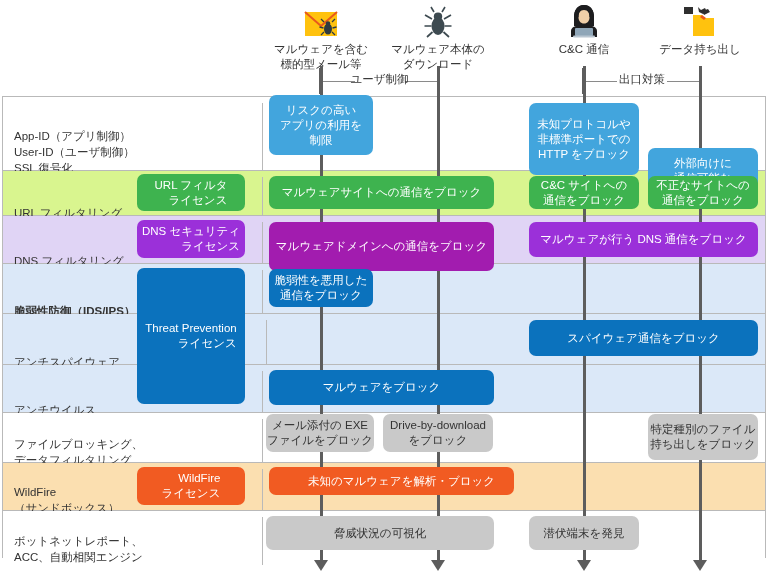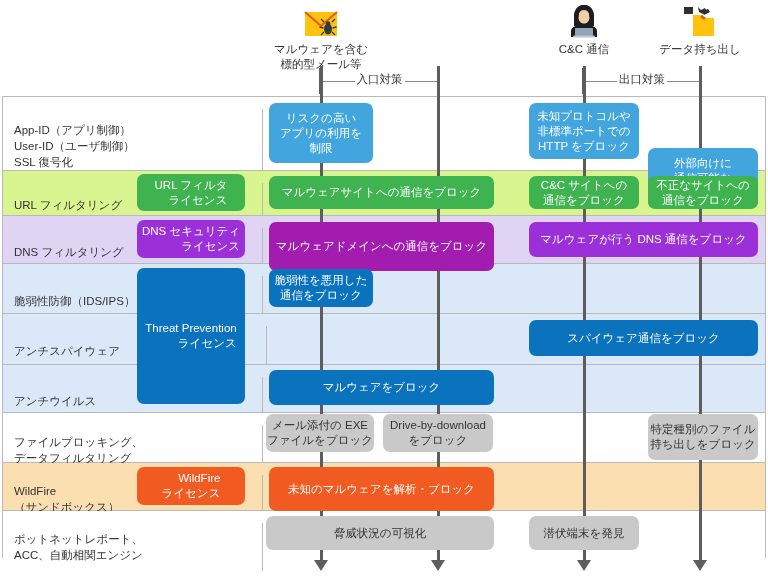--- a/index.html
+++ b/index.html
@@ -26,22 +26,22 @@
 
   
   .flowline{position:absolute;width:3px;background:#5d5d5d;z-index:3;}
   .arrowhead{position:absolute;width:0;height:0;border-left:7px solid transparent;
              border-right:7px solid transparent;border-top:11px solid #5d5d5d;z-index:3;}
 
   
   #grid{position:absolute;border:1px solid #b9b9b9;box-sizing:border-box;}
   .row{position:absolute;left:0;box-sizing:border-box;border-bottom:1px solid #b9b9b9;}
   .row.last{border-bottom:none;}
-  .rowlabel{position:absolute;left:0;top:12px;height:100%;box-sizing:border-box;
-            border-right:1px solid #b9b9b9;display:flex;align-items:center;}
+  .rowlabel{position:absolute;left:0;top:6px;height:100%;box-sizing:border-box;
+            border-right:1px solid #b9b9b9;display:flex;align-items:flex-end;}
   .rowlabel span{font-size:11.5px;line-height:16px;padding-left:11px;white-space:pre-line;color:#333;}
 
   
   .license{position:absolute;border-radius:7px;color:#fff;display:flex;
            align-items:center;justify-content:center;text-align:right;
            font-size:11.5px;line-height:15px;white-space:pre-line;z-index:2;}
 
   
   .chip{position:absolute;border-radius:7px;display:flex;align-items:center;
         justify-content:center;text-align:center;font-size:11.5px;line-height:15px;
@@ -56,20 +56,32 @@
         <svg width="34" height="28" viewBox="0 0 34 28">
           <rect x="1" y="2" width="32" height="24" fill="#FFC20E"></rect>
           <path d="M1 2 L17 16 L33 2" fill="none" stroke="#E8581C" stroke-width="2"></path>
           <ellipse cx="24" cy="19" rx="4" ry="5.5" fill="#2f3b40"></ellipse>
           <ellipse cx="24" cy="13.5" rx="2.3" ry="2.3" fill="#2f3b40"></ellipse>
           <path d="M20 12 L17 9 M28 12 L31 9 M19.5 18 L15.5 17 M28.5 18 L32.5 17 M20 22 L17 25 M28 22 L31 25" stroke="#2f3b40" stroke-width="1.3" fill="none"></path>
         </svg>
       </div>
       <div class="threat-label">マルウェアを含む
 標的型メール等</div>
+    </div>
+    <div class="threat-head" style="left: 358px; top: 2px; width: 160px;">
+      <div class="threat-icon">
+        <svg width="30" height="32" viewBox="0 0 30 32">
+          <ellipse cx="15" cy="20" rx="6.5" ry="9" fill="#3d4a50"></ellipse>
+          <ellipse cx="15" cy="10.5" rx="4.2" ry="4" fill="#3d4a50"></ellipse>
+          <path d="M11 6 L8 1 M19 6 L22 1" stroke="#3d4a50" stroke-width="1.6" fill="none"></path>
+          <path d="M9 13 L2 9 M21 13 L28 9 M8.5 20 L1.5 20 M21.5 20 L28.5 20 M9.5 26 L4 31 M20.5 26 L26 31" stroke="#3d4a50" stroke-width="1.7" fill="none"></path>
+        </svg>
+      </div>
+      <div class="threat-label">マルウェア本体の
+ダウンロード</div>
     </div>
     <div class="threat-head" style="left: 504px; top: 2px; width: 160px;">
       <div class="threat-icon">
         <svg width="30" height="34" viewBox="0 0 30 34">
           <path d="M15 1 C8 1 5 7 5 13 L5 22 L25 22 L25 13 C25 7 22 1 15 1 Z" fill="#1d1d1f"></path>
           <path d="M15 5 C11 5 9.5 9 9.5 13 C9.5 17 11.5 19.5 15 19.5 C18.5 19.5 20.5 17 20.5 13 C20.5 9 19 5 15 5 Z" fill="#f0cfa8"></path>
           <path d="M15 1 C8 1 5 7 5 13 L9.5 13 C9.5 9 11 6 15 6 C19 6 20.5 9 20.5 13 L25 13 C25 7 22 1 15 1 Z" fill="#1d1d1f"></path>
           <path d="M2 33 L2 27 C2 23 7 21 15 21 C23 21 28 23 28 27 L28 33 Z" fill="#1d1d1f"></path>
           <rect x="6" y="24" width="18" height="8" rx="1" fill="#8fa6b8"></rect>
           <rect x="4" y="31.5" width="22" height="2" rx="1" fill="#b9c6d1"></rect>
@@ -87,21 +99,21 @@
           <path d="M19 9 L23 12 L21 14 L17 11 Z" fill="#E8581C"></path>
         </svg>
       </div>
       <div class="threat-label">データ持ち出し</div>
     </div>
     <div class="bracket" style="left: 319px; top: 68px; width: 121px;">
       <div class="bar" style="left: 0px;"></div>
       <div class="bar" style="right: 0px; left: auto;"></div>
       <div class="line" style="left: 3px; width: 32.5px;"></div>
       <div class="line" style="left: 85.5px; width: 32.5px;"></div>
-      <div class="btxt" style="left: 0px; width: 121px;">入口対策</div>
+      <div class="btxt" style="left: 0px; width: 121px;">ユーザ制御</div>
     </div>
     <div class="bracket" style="left: 582px; top: 68px; width: 120px;">
       <div class="bar" style="left: 0px;"></div>
       <div class="bar" style="right: 0px; left: auto;"></div>
       <div class="line" style="left: 3px; width: 32px;"></div>
       <div class="line" style="left: 85px; width: 32px;"></div>
       <div class="btxt" style="left: 0px; width: 120px;">出口対策</div>
     </div>
     <div class="flowline" style="left: 320px; top: 66px; height: 494px;"></div>
     <div class="arrowhead" style="left: 314px; top: 560px;"></div>
@@ -122,21 +134,21 @@
       <div class="row" style="top: 74px; height: 45px; width: 762px; background: rgb(217, 245, 143);">
         <div class="rowlabel" style="width: 260px;">
           <span>URL フィルタリング</span>
         </div>
       </div>
       <div class="row" style="top: 119px; height: 48px; width: 762px; background: rgb(224, 212, 245);">
         <div class="rowlabel" style="width: 260px;">
           <span>DNS フィルタリング</span>
         </div>
       </div>
-      <div class="row" style="top: 167px; height: 50px; width: 762px; background: rgb(219, 232, 248);">
+      <div class="row" style="top: 167px; height: 50px; width: 762px; background: rgb(219, 232, 248); font-weight: bold;">
         <div class="rowlabel" style="width: 260px;">
           <span>脆弱性防御（IDS/IPS）</span>
         </div>
       </div>
       <div class="row" style="top: 217px; height: 51px; width: 762px; background: rgb(219, 232, 248);">
         <div class="rowlabel" style="width: 264px;">
           <span>アンチスパイウェア</span>
         </div>
       </div>
       <div class="row" style="top: 268px; height: 48px; width: 762px; background: rgb(219, 232, 248);">
@@ -164,24 +176,24 @@
       </div>
     </div>
     <div class="license" style="left: 137px; top: 174px; width: 108px; height: 37px; background: rgb(62, 179, 79);">URL フィルタ
 ライセンス</div>
     <div class="license" style="left: 137px; top: 220px; width: 108px; height: 38px; background: rgb(155, 48, 217);">DNS セキュリティ
 ライセンス</div>
     <div class="license" style="left: 137px; top: 268px; width: 108px; height: 136px; background: rgb(11, 114, 189);">Threat Prevention
 ライセンス</div>
     <div class="license" style="left: 137px; top: 467px; width: 108px; height: 38px; background: rgb(241, 91, 34);">WildFire
 ライセンス</div>
-    <div class="chip" style="left: 269px; top: 103px; width: 104px; height: 60px; background: rgb(66, 165, 221); color: rgb(255, 255, 255);">リスクの高い
+    <div class="chip" style="left: 269px; top: 95px; width: 104px; height: 60px; background: rgb(66, 165, 221); color: rgb(255, 255, 255);">リスクの高い
 アプリの利用を
 制限</div>
-    <div class="chip" style="left: 529px; top: 103px; width: 110px; height: 56px; background: rgb(66, 165, 221); color: rgb(255, 255, 255); text-align: center;">未知プロトコルや
+    <div class="chip" style="left: 529px; top: 103px; width: 110px; height: 72px; background: rgb(66, 165, 221); color: rgb(255, 255, 255); text-align: center;">未知プロトコルや
 非標準ポートでの
 HTTP をブロック</div>
     <div class="chip" style="left: 648px; top: 103px; width: 110px; height: 60px; background: rgb(66, 165, 221); color: rgb(255, 255, 255); margin-top: 45px;">外部向けに
 通信可能な
 アプリを制限</div>
     <div class="chip" style="left: 269px; top: 176px; width: 225px; height: 33px; background: rgb(62, 179, 79); color: rgb(255, 255, 255);">マルウェアサイトへの通信をブロック</div>
     <div class="chip" style="left: 529px; top: 176px; width: 110px; height: 33px; background: rgb(62, 179, 79); color: rgb(255, 255, 255);">C&amp;C サイトへの
 通信をブロック</div>
     <div class="chip" style="left: 648px; top: 176px; width: 110px; height: 33px; background: rgb(62, 179, 79); color: rgb(255, 255, 255);">不正なサイトへの
 通信をブロック</div>
@@ -190,16 +202,16 @@
     <div class="chip" style="left: 269px; top: 269px; width: 104px; height: 38px; background: rgb(11, 114, 189); color: rgb(255, 255, 255);">脆弱性を悪用した
 通信をブロック</div>
     <div class="chip" style="left: 529px; top: 320px; width: 229px; height: 36px; background: rgb(11, 114, 189); color: rgb(255, 255, 255);">スパイウェア通信をブロック</div>
     <div class="chip" style="left: 269px; top: 370px; width: 225px; height: 35px; background: rgb(11, 114, 189); color: rgb(255, 255, 255);">マルウェアをブロック</div>
     <div class="chip" style="left: 266px; top: 414px; width: 108px; height: 38px; background: rgb(201, 201, 201); color: rgb(51, 51, 51);">メール添付の EXE
 ファイルをブロック</div>
     <div class="chip" style="left: 383px; top: 414px; width: 110px; height: 38px; background: rgb(201, 201, 201); color: rgb(51, 51, 51);">Drive-by-download
 をブロック</div>
     <div class="chip" style="left: 648px; top: 414px; width: 110px; height: 46px; background: rgb(201, 201, 201); color: rgb(51, 51, 51);">特定種別のファイル
 持ち出しをブロック</div>
-    <div class="chip" style="left: 269px; top: 467px; width: 225px; height: 44px; background: rgb(241, 91, 34); color: rgb(255, 255, 255);">未知のマルウェアを解析・ブロック</div>
+    <div class="chip" style="left: 269px; top: 467px; width: 225px; height: 28px; background: rgb(241, 91, 34); color: rgb(255, 255, 255); padding-left: 20px;">未知のマルウェアを解析・ブロック</div>
     <div class="chip" style="left: 266px; top: 516px; width: 228px; height: 34px; background: rgb(201, 201, 201); color: rgb(51, 51, 51);">脅威状況の可視化</div>
     <div class="chip" style="left: 529px; top: 516px; width: 110px; height: 34px; background: rgb(201, 201, 201); color: rgb(51, 51, 51);">潜伏端末を発見</div>
   </div>
 
 </body></html>

